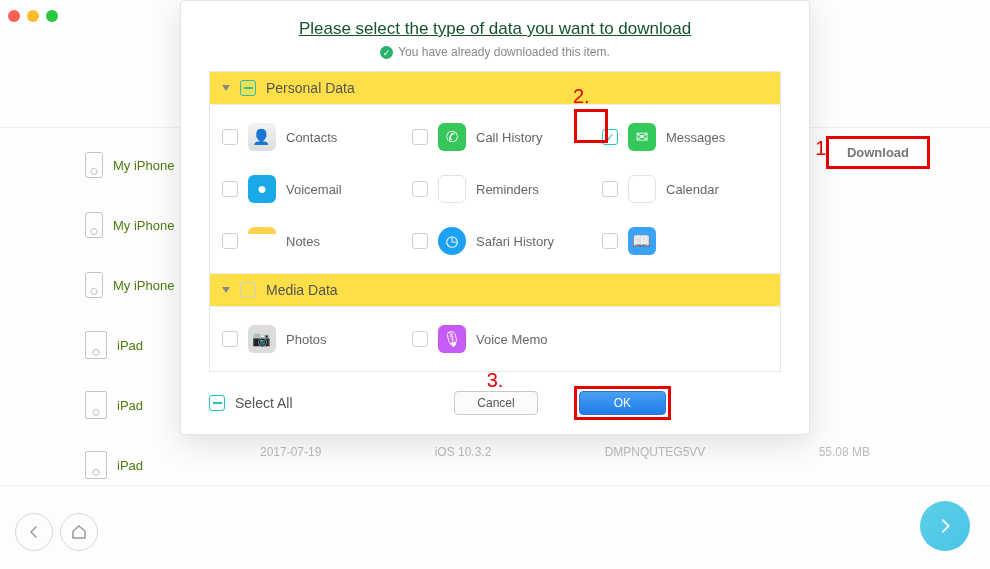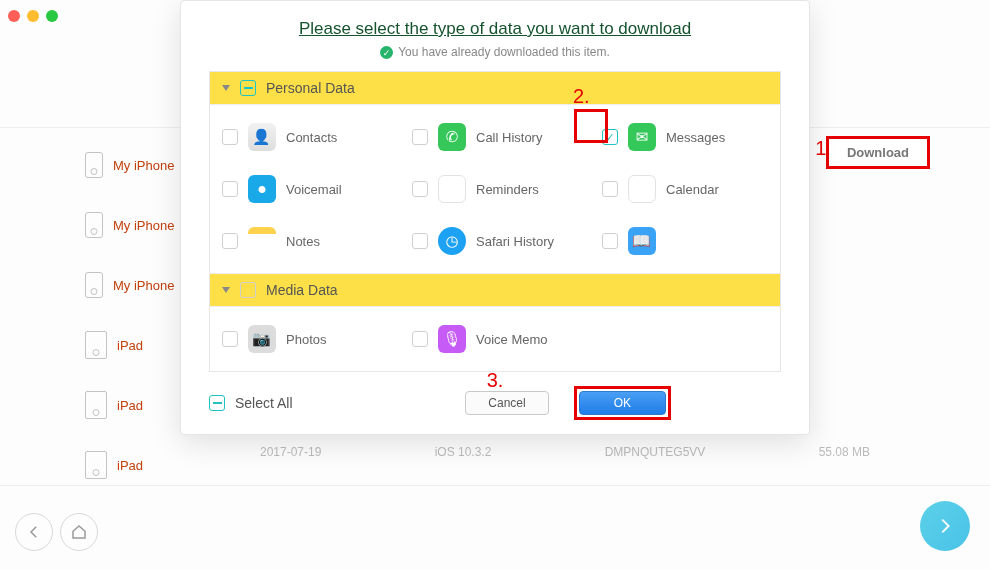--- a/index.html
+++ b/index.html
@@ -18,21 +18,21 @@
   .tl { width: 12px; height: 12px; border-radius: 50%; }
   .tl.red { background:#ff5f57;}
   .tl.yellow { background:#febc2e;}
   .tl.green { background:#28c840;}
 
   .divider { position:absolute; left:0; right:0; top:127px; border-top:1px solid #eee;}
   .footer-line { position:absolute; left:0; right:0; bottom:83px; border-top:1px solid #eee;}
 
   
   .sidebar { position:absolute; left:85px; top:135px; width:110px; }
-  .dev { display:flex; align-items:center; gap:10px; height:60px; color:#c2410c; font-size:13px;}
+  .dev { display:flex; align-items:center; gap:10px; height:60px; color:#4d7c0f; font-size:13px;}
   .dev-icon { width:18px; height:26px; border:1.5px solid #c3c3c3; border-radius:3px; position:relative;}
   .dev-icon::after{content:"";position:absolute;bottom:2px;left:50%;transform:translateX(-50%);width:5px;height:5px;border:1px solid #c3c3c3;border-radius:50%;}
   .dev-icon.ipad { width:22px; height:28px; border-radius:2px;}
 
   
   .navbtn { position:absolute; bottom:18px; width:38px; height:38px; border:1px solid #d8d8d8; border-radius:50%; display:flex; align-items:center; justify-content:center; color:#999;}
   .navbtn.back{ left:15px;}
   .navbtn.home{ left:60px;}
   .navbtn.next{ right:20px; width:50px; height:50px; border:none; background:linear-gradient(135deg,#5bd0e8,#4ac3e8); color:#fff;}
   .navbtn svg{width:18px;height:18px;fill:none;stroke:currentColor;stroke-width:2;}
@@ -77,21 +77,21 @@
   .i-photos{background:#dcdcdc;}
   .i-voice{background:#c65cf5;}
 
   .ann2 { position:absolute; top:84px; left:392px; color:#e60000; font-size:20px;}
   .box2 { position:absolute; top:108px; left:393px; width:34px; height:34px; border:3px solid #e60000;}
 
   .modal-footer { display:flex; align-items:center; padding:14px 28px 0;}
   .sel-all { display:flex; align-items:center; gap:10px; font-size:14px; color:#555;}
   .spacer { flex:1;}
   .ann3 { color:#e60000; font-size:20px; position:absolute; left:50%; transform:translateX(-50%); bottom:42px;}
-  .btns { display:flex; gap:1px; align-items:center; margin-left:auto; margin-right:110px;}
+  .btns { display:flex; gap:12px; align-items:center; margin-left:auto; margin-right:110px;}
   .btn { height:24px; padding:0 22px; font-size:12px; border-radius:4px; border:1px solid #c9c9c9; background:#fbfbfb; color:#555; display:flex;align-items:center;}
   .btn.ok { background:linear-gradient(#4a9ff5,#1f7de8); color:#fff; border-color:#2a7ad0; padding:0 34px;}
   .box3 { border:3px solid #e60000; padding:2px; display:inline-flex;margin-left:24px;}
 </style>
 </head>
 <body>
 
 <div class="traffic">
   <div class="tl red"></div>
   <div class="tl yellow"></div>

